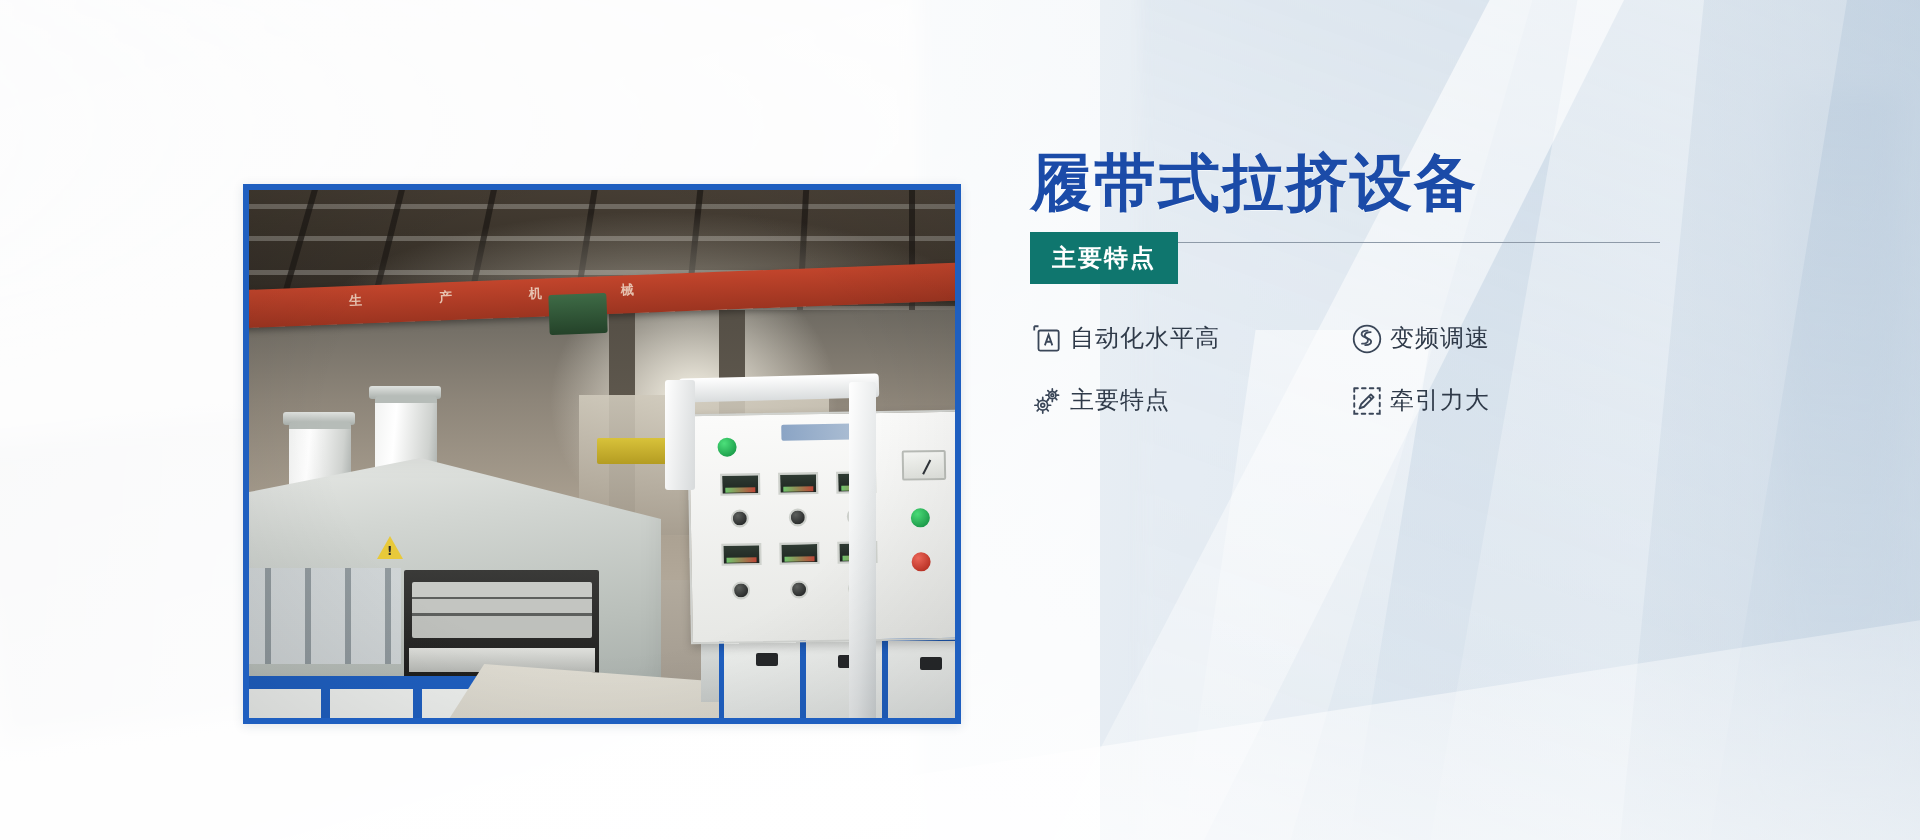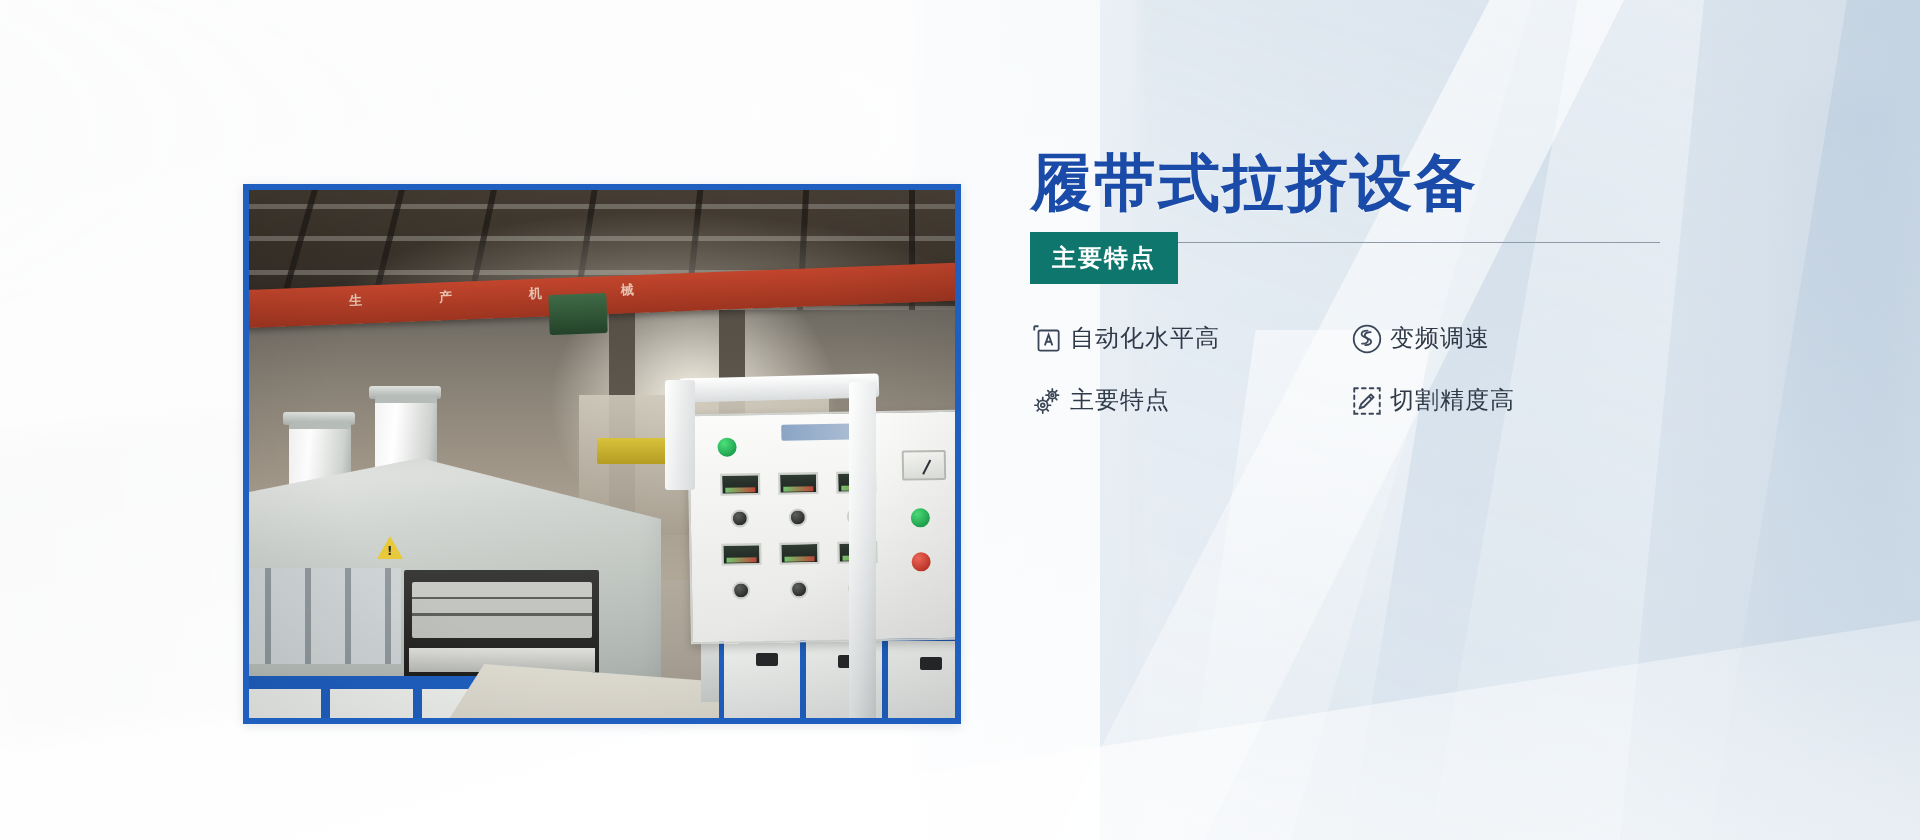--- a/index.html
+++ b/index.html
@@ -514,17 +514,17 @@
 
     <div class="feature">
       <span class="ic">
         <svg viewBox="0 0 32 32" fill="none" stroke="currentColor" stroke-width="1.8">
           <path d="M4 4h3.4M11.3 4h3.4M18.6 4H22M25.9 4h2.1v2.4M28 10.3v3.4M28 17.6V21M28 24.9V28h-2.6
                    M21.7 28h-3.4M14.4 28H11M7.1 28H4v-2.6M4 21.4V18M4 14.1v-3.4M4 7.4V4" stroke-linecap="round"></path>
           <path d="M9 23l1.6-4.2 9-9 2.6 2.6-9 9L9 23z" stroke-linejoin="round"></path>
           <path d="M18.1 11.9l2.6 2.6"></path>
         </svg>
       </span>
-      <span class="lb">切割精度高</span>
+      <span class="lb">牵引力大</span>
     </div>
 
   </div>
 </div>
 
 </body></html>

